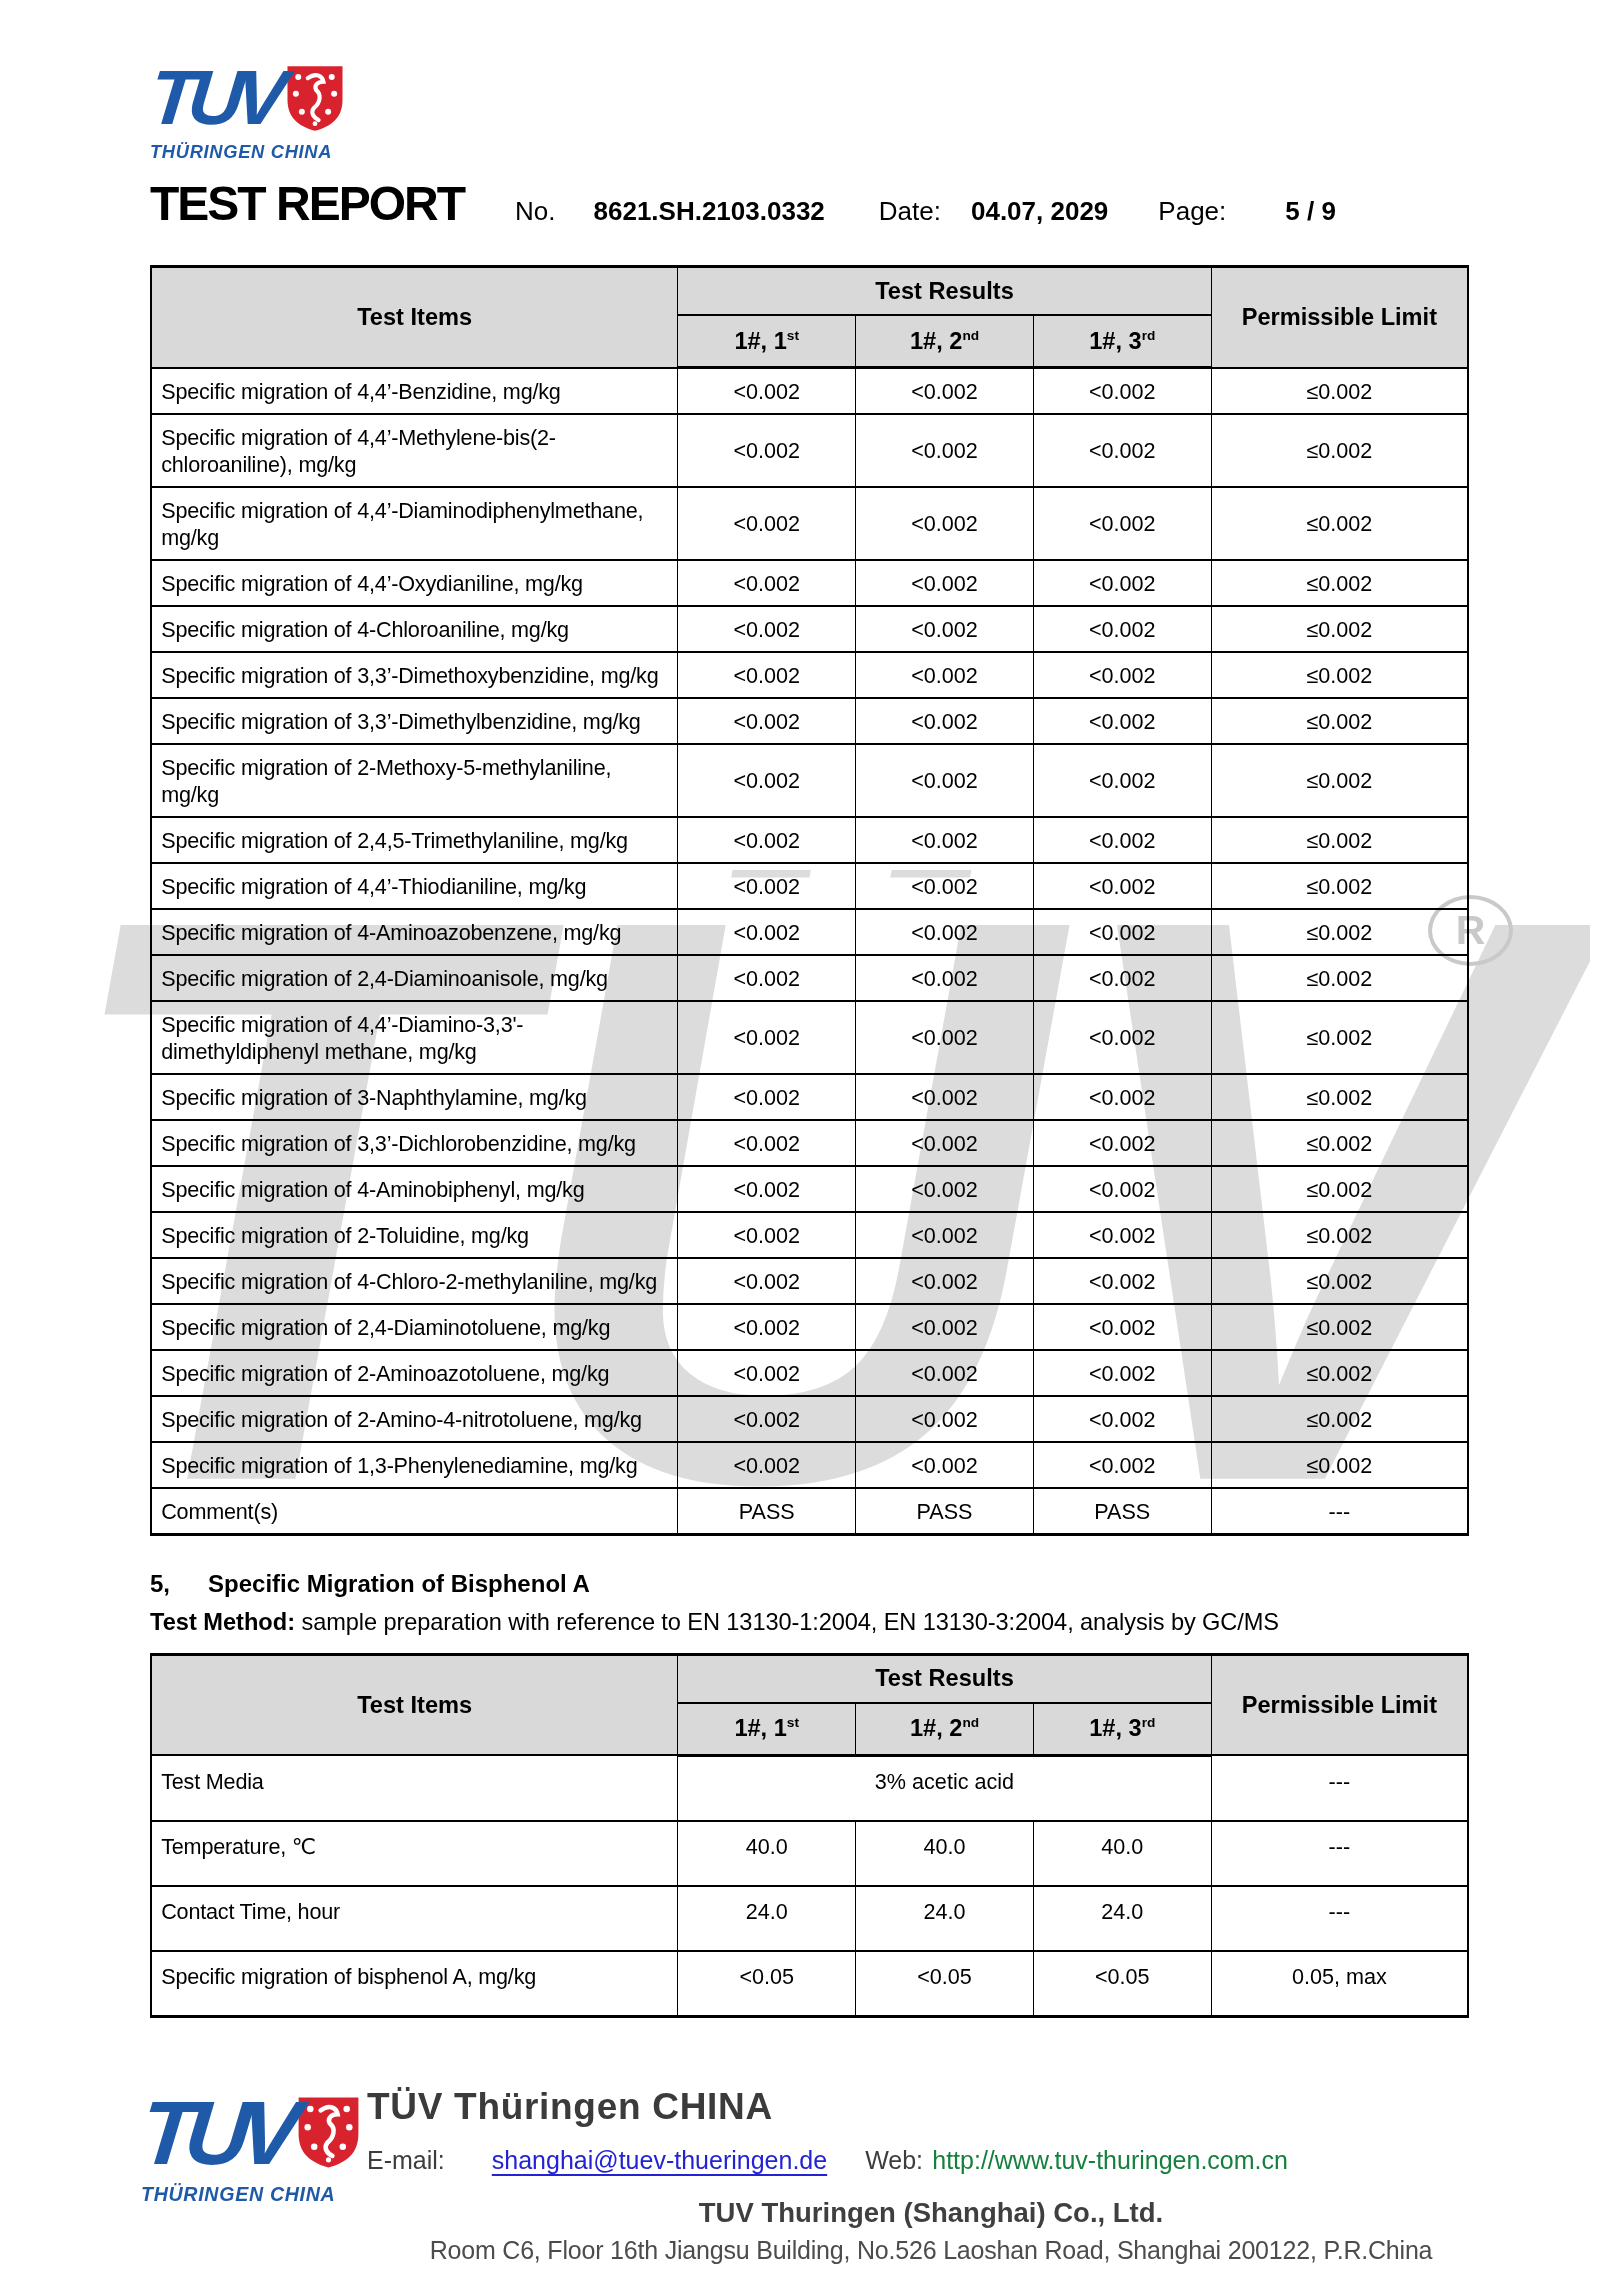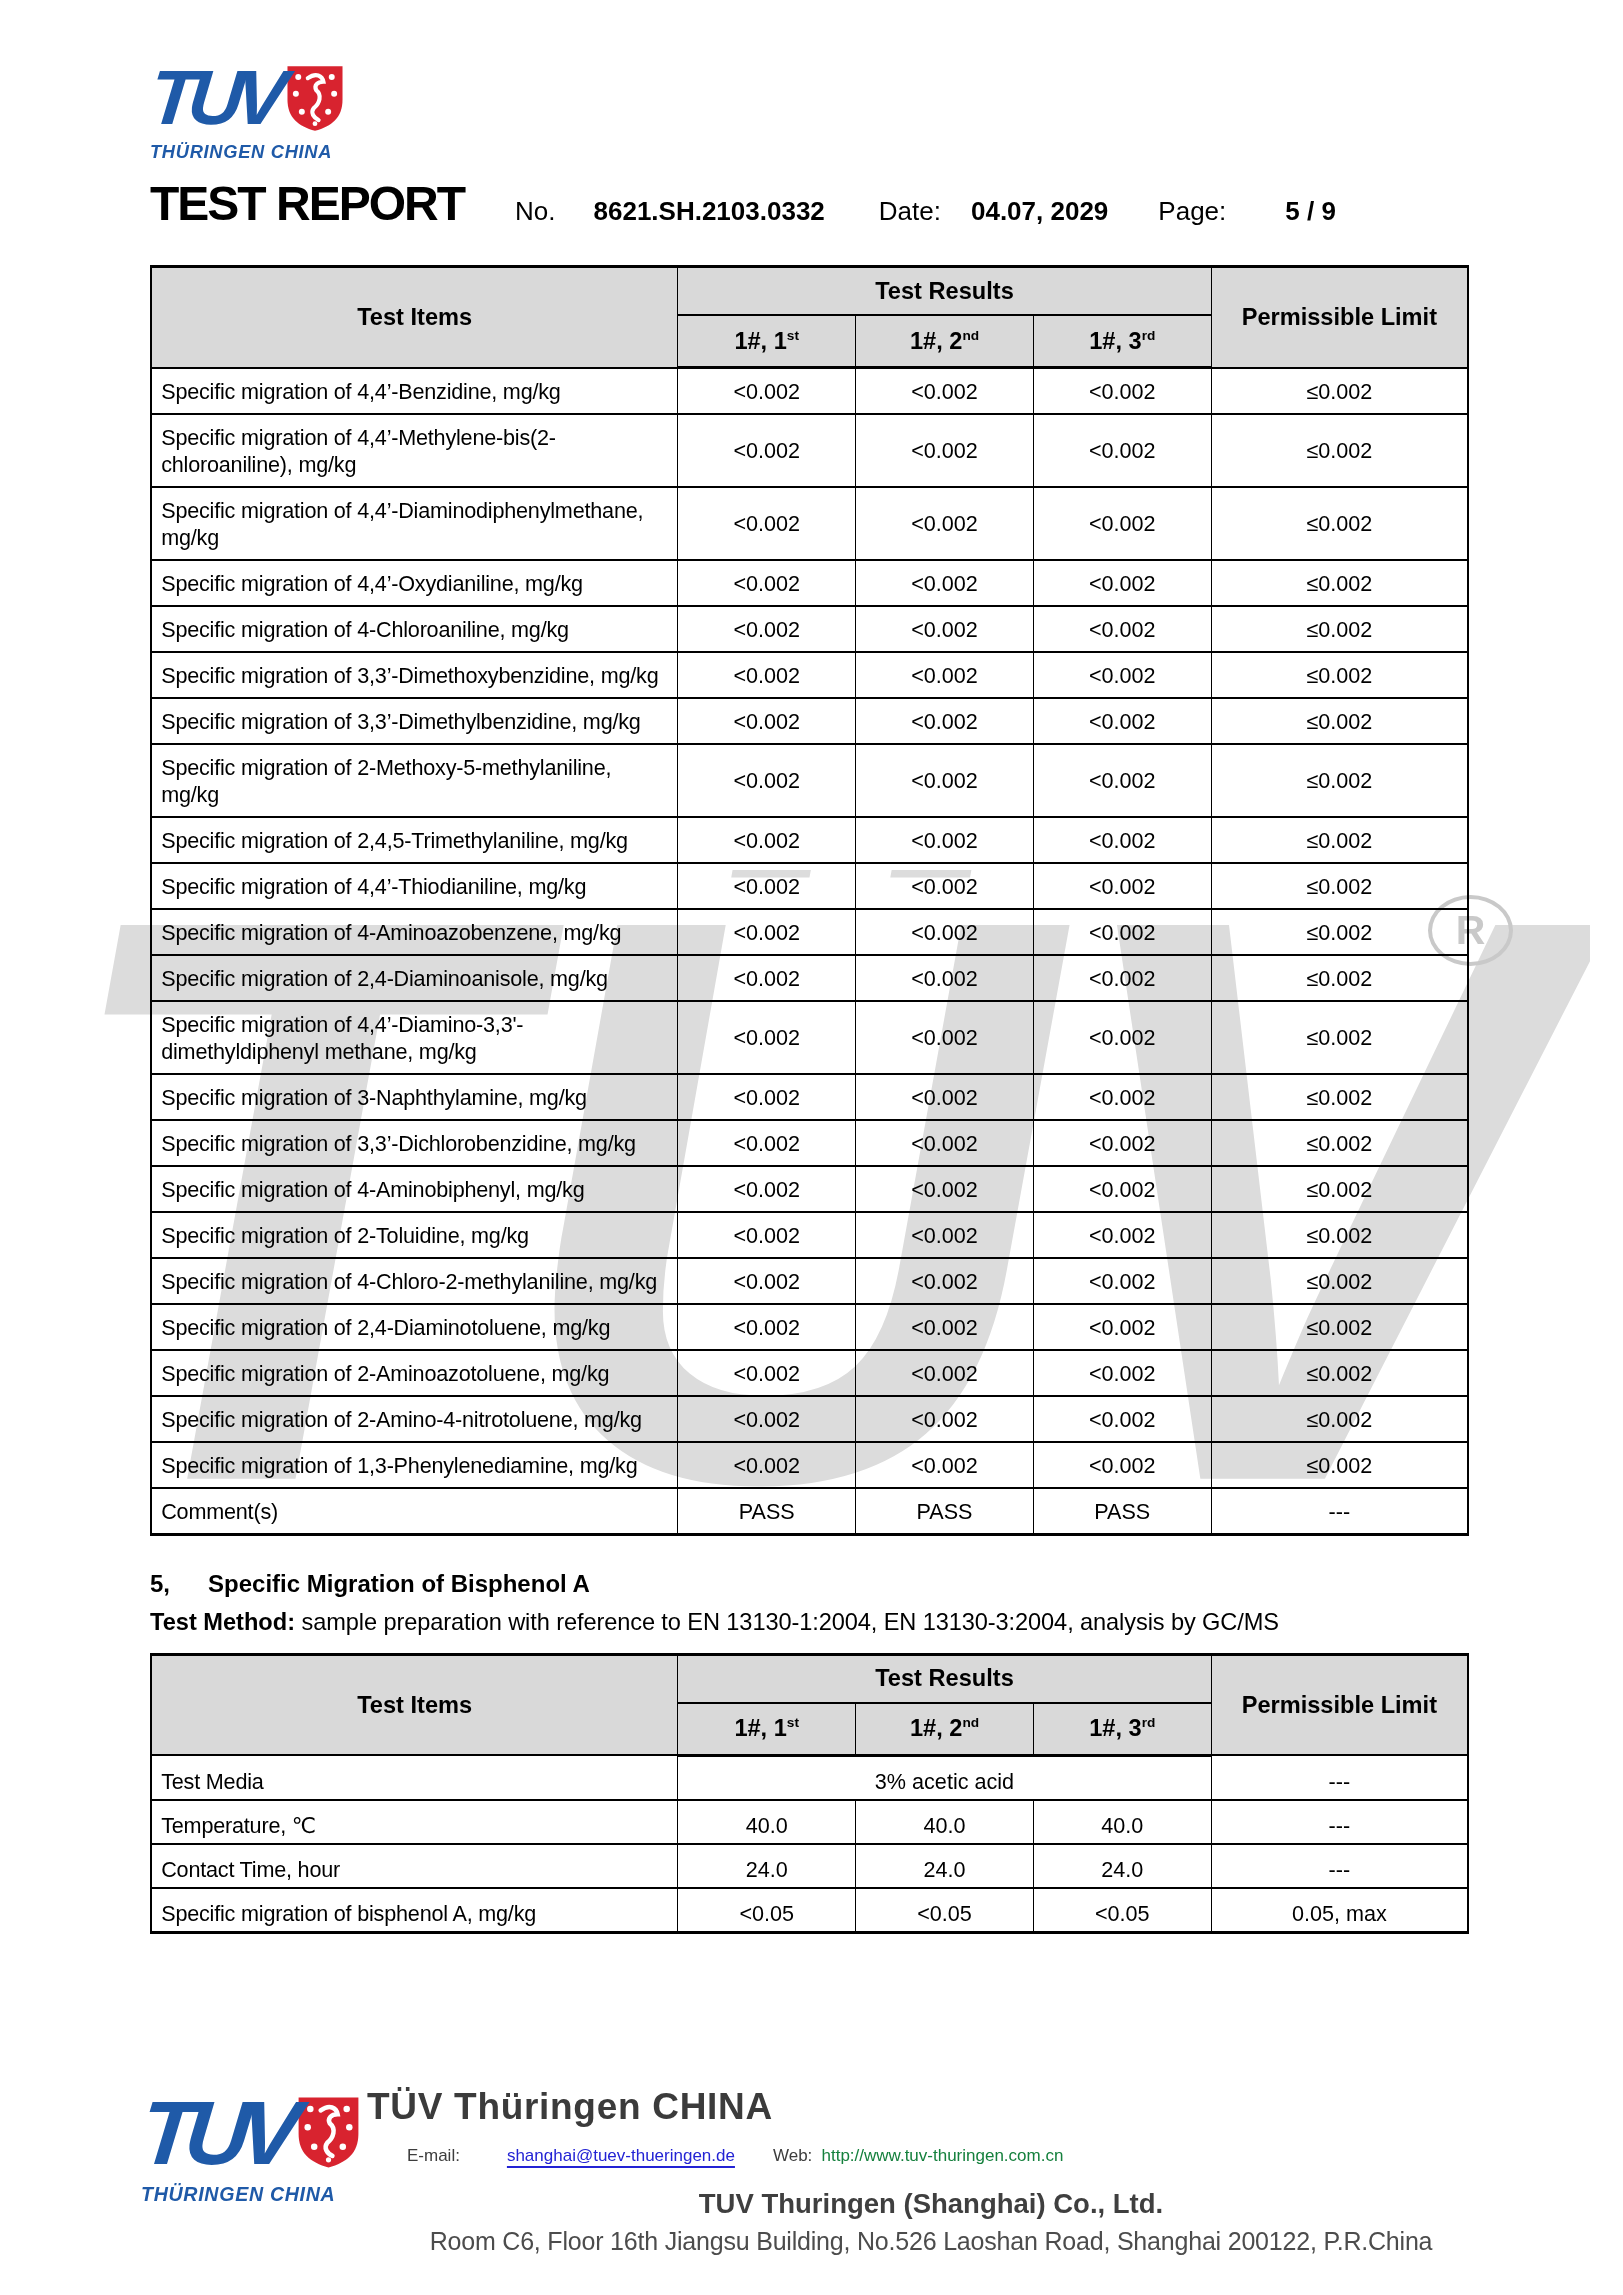--- a/index.html
+++ b/index.html
@@ -39,36 +39,36 @@
   table.report thead th{background:#d9d9d9;font-weight:bold;font-size:23.6px;text-align:center;padding:0 5.2px;}
   table.report thead tr.h1 th{height:46px;border-bottom-width:2.6px;}
   table.report thead tr.h2 th{height:50px;border-bottom-width:3.3px;}
   table.report thead th.span2{border-bottom-width:3.3px;}
   table.report sup{font-size:0.58em;}
   table.report tbody td{border-bottom-width:2.6px;font-size:21.6px;line-height:27px;}
   td.item-cell{text-align:left;padding:8.5px 7.9px 8.5px 9.2px;letter-spacing:-0.2px;}
   td.val-cell{text-align:center;padding:8.5px 3.9px;}
   .tbl1{margin-top:37px;}
   .tbl2{margin-top:17px;}
-  .tbl2 tbody td{padding-top:11px;padding-bottom:4px;}
+  .tbl2 tbody td{padding-top:11px;padding-bottom:25px;}
 
   
   .section-heading{display:flex;margin-top:34px;font-size:24px;font-weight:bold;gap:38px;}
   .method-line{margin-top:10.5px;font-size:23.6px;letter-spacing:-0.1px;}
   .method-line b{letter-spacing:0;}
 
   
   .footer{position:absolute;z-index:1;left:141px;top:2086px;width:1354px;}
   .f-logo{position:absolute;left:0;top:9.2px;}
   .f-letters{font-size:90px;font-weight:bold;font-style:italic;letter-spacing:-10.5px;
     transform:skewX(-6deg);line-height:0.86;}
   .f-sub{font-size:19.6px;font-weight:bold;font-style:italic;letter-spacing:0.7px;margin-top:10.5px;}
   .f-right{margin-left:226px;}
   .f-heading{font-size:37px;font-weight:bold;color:#3b3b3b;letter-spacing:0.7px;margin:0;}
-  .f-contact{display:flex;align-items:flex-start;margin-top:18.3px;font-size:17px;color:#3d3d3d;white-space:nowrap;margin-left:40px;}
+  .f-contact{display:flex;align-items:flex-start;margin-top:18.3px;font-size:25px;color:#3d3d3d;white-space:nowrap;}
   .f-email{margin-left:47px;text-decoration:underline;text-decoration-thickness:2px;text-underline-offset:5.2px;}
   .f-weblabel{margin-left:38px;}
   .f-web{margin-left:9.2px;text-decoration:none;}
   .f-company{margin-top:22px;font-size:27.5px;font-weight:bold;color:#3f3f3f;text-align:center;}
   .f-address{margin-top:6.5px;font-size:25px;color:#4c4c4c;text-align:center;letter-spacing:-0.2px;}
 </style>
 </head>
 <body>
 
 <div class="page">

